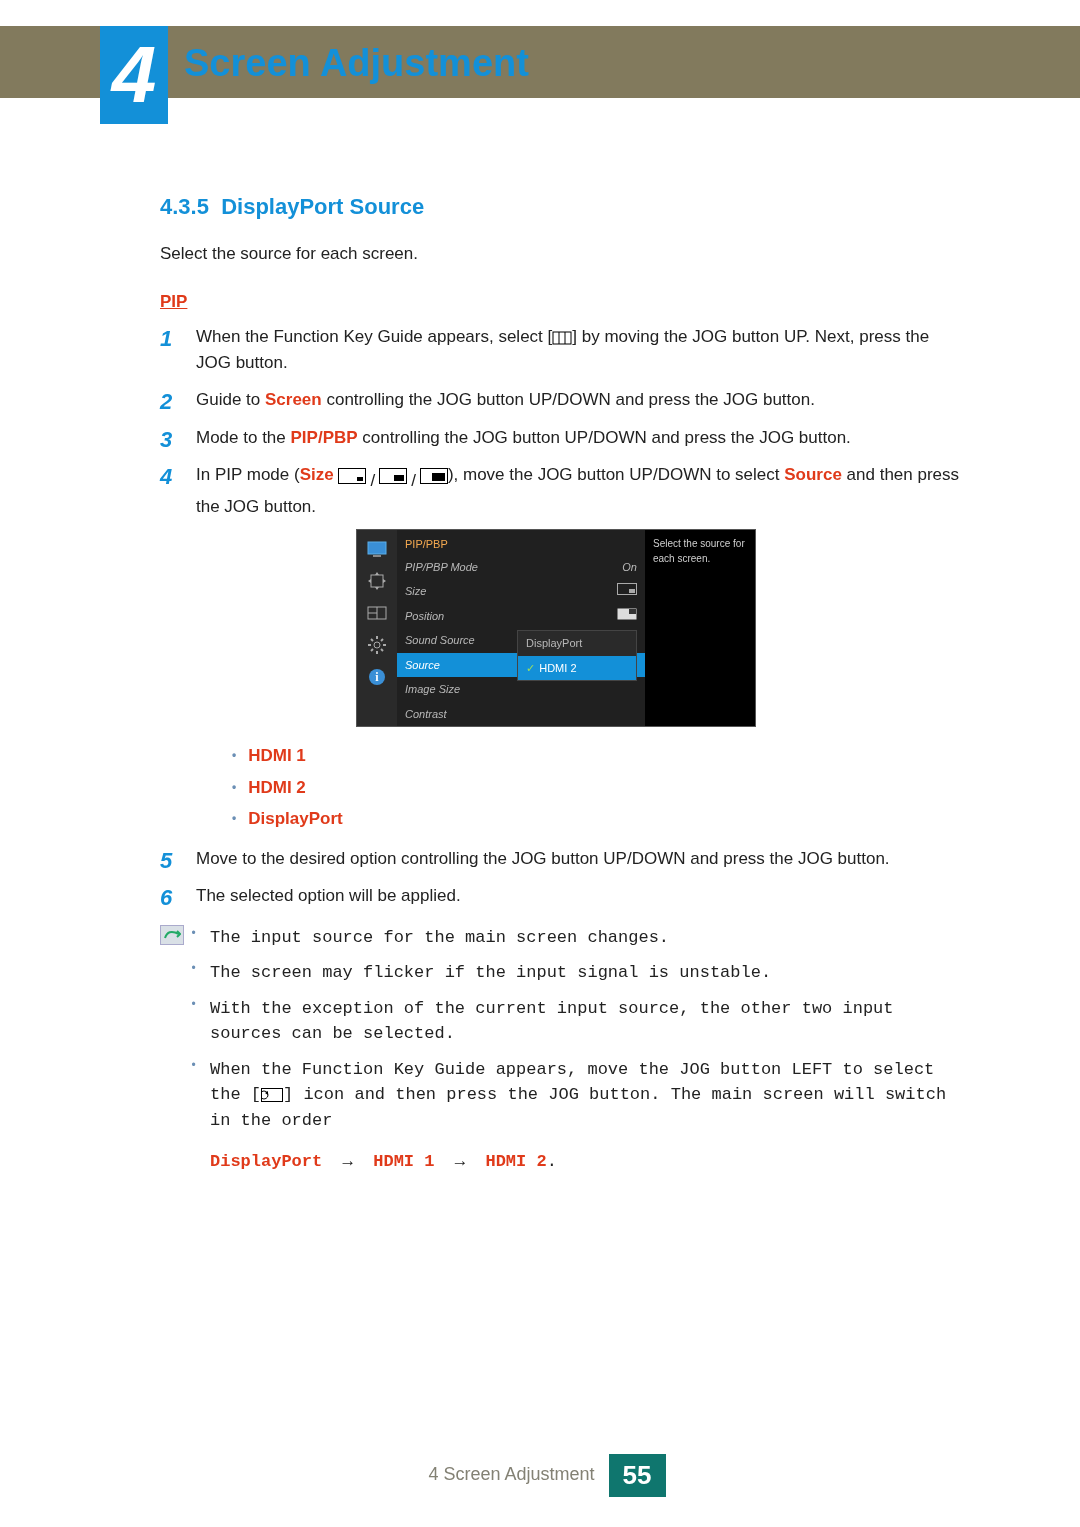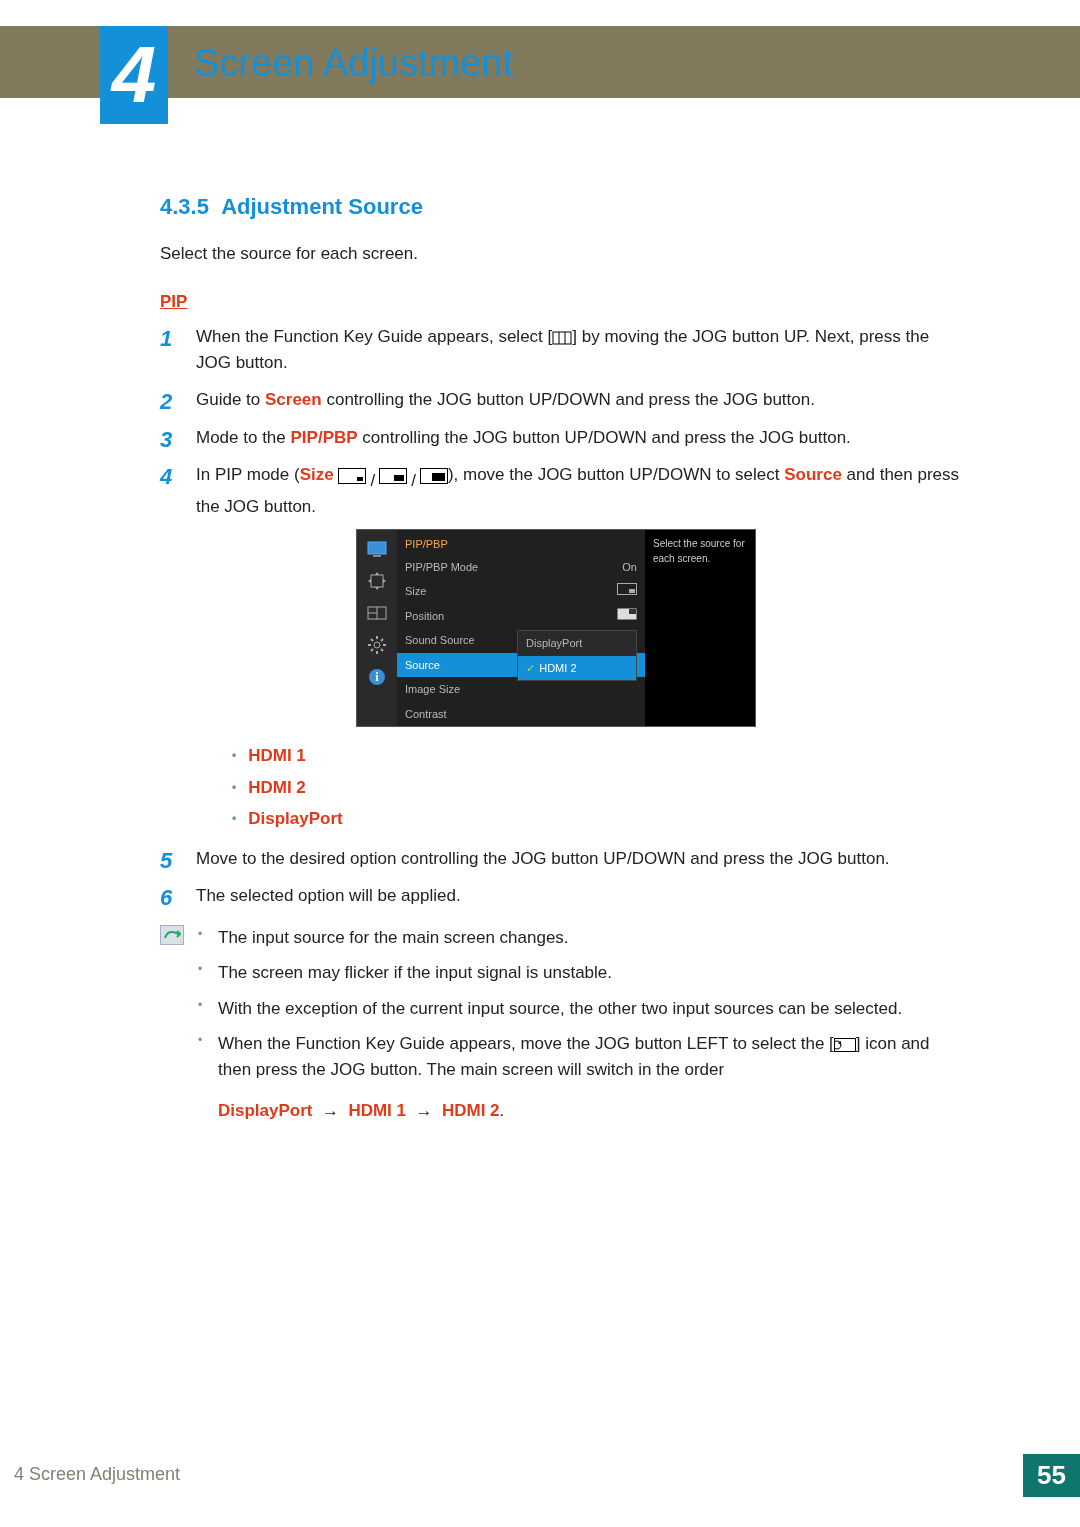--- a/index.html
+++ b/index.html
@@ -12,24 +12,24 @@
     color: #222;
   }
   .header-band {
     position: absolute;
     top: 26px; left: 0;
     width: 1080px; height: 72px;
     background: #827a5d;
   }
   .header-title {
     position: absolute;
-    top: 42px; left: 194px;
+    top: 42px; left: 184px;
     font-size: 38px;
     color: #1390d8;
-    font-weight: 400;
+    font-weight: 700;
   }
   .chapter-badge {
     position: absolute;
     top: 26px; left: 100px;
     width: 68px; height: 98px;
     background: #1390d8;
     display: flex;
     align-items: center;
     justify-content: center;
   }
@@ -85,67 +85,67 @@
   }
   .osd-nav {
     width: 40px;
     background: #2a2a2a;
     display:flex; flex-direction:column; align-items:center;
     padding: 8px 0; gap:10px;
   }
   .osd-nav div { width:22px; height:22px; display:flex; align-items:center; justify-content:center; }
   .osd-main { flex:1; background:#202020; position:relative; }
   .osd-title { color:#f4a950; font-size:11px; padding:6px 8px 2px; }
-  .osd-row { display:flex; justify-content:space-between; align-items:flex-start; padding:4px 8px; }
+  .osd-row { display:flex; justify-content:space-between; align-items:flex-start; padding:4px 8px;font-style:italic; }
   .osd-row.sel { background:#1390d8; color:#fff; }
   .osd-drop {
     position:absolute; left:120px; top:100px;
     width:120px; background:#2a2a2a; border:1px solid #444;
   }
   .osd-drop .dd-row { padding:4px 8px; font-size:11px; color:#b8b8b8; }
   .osd-drop .dd-row.sel { background:#1390d8; color:#fff; }
   .osd-hint {
     width:110px; background:#000; padding:6px 8px; font-size:10px; color:#cfcfcf;
   }
 
   .src-list { list-style:none; padding:0 0 0 36px; margin: 0 0 14px 0; }
   .src-list li::before { content:"•"; color:#6b8fb5; margin-right:12px; font-size:12px; vertical-align:2px; }
   .src-list li { color:#e03a1a; font-weight:700; margin:6px 0; }
 
-  .note-block { display:flex; gap:14px; margin-top:6px; }
+  .note-block { display:flex; gap:6px; margin-top:6px;font-family:Liberation Mono, monospace; }
   .note-icon {
     width:24px; height:20px; background:#d9e0e6; border:1px solid #aac;
     display:flex; align-items:center; justify-content:center;
   }
   .note-icon svg { display:block; }
   .note-list { list-style:none; padding:0; margin:0; flex:1; }
   .note-list li { position:relative; padding-left:20px; margin-bottom:10px; }
   .note-list li::before { content:"•"; color:#6b8fb5; position:absolute; left:0; top:0; font-size:12px; }
   .arrow { font-family: inherit; }
 
   
   .footer {
-    position:absolute; bottom:30px; left:0; width:1080px; display:flex; justify-content:space-between;
+    position:absolute; bottom:30px; left:0; width:1080px; display:flex; justify-content:center;
   }
   .footer-label { color:#838174; font-size:18px; padding:10px 14px; }
   .footer-page { background:#0f766e; color:#fff; font-size:26px; font-weight:700; padding:6px 14px; }
 </style>
 </head>
 <body>
 
 <div class="header-band"></div>
 <div class="header-title">Screen Adjustment</div>
 <div class="chapter-badge">
   <span class="chapter-num">4</span>
 </div>
 
 <div class="content">
 
   <div class="sect-heading">
-    <span>4.3.5</span>&nbsp;&nbsp;<span>Adjustment Source</span>
+    <span>4.3.5</span>&nbsp;&nbsp;<span>DisplayPort Source</span>
   </div>
 
   <div class="intro-text">Select the source for each screen.</div>
 
   <div class="sub-label">PIP</div>
 
   <ol class="steps">
     <li><span class="num">1</span>
       <span>When the Function Key Guide appears, select [</span><span class="icon-inline"><svg width="20" height="14">
             <rect x="1" y="1" width="18" height="12" fill="none" stroke="#000"></rect>

